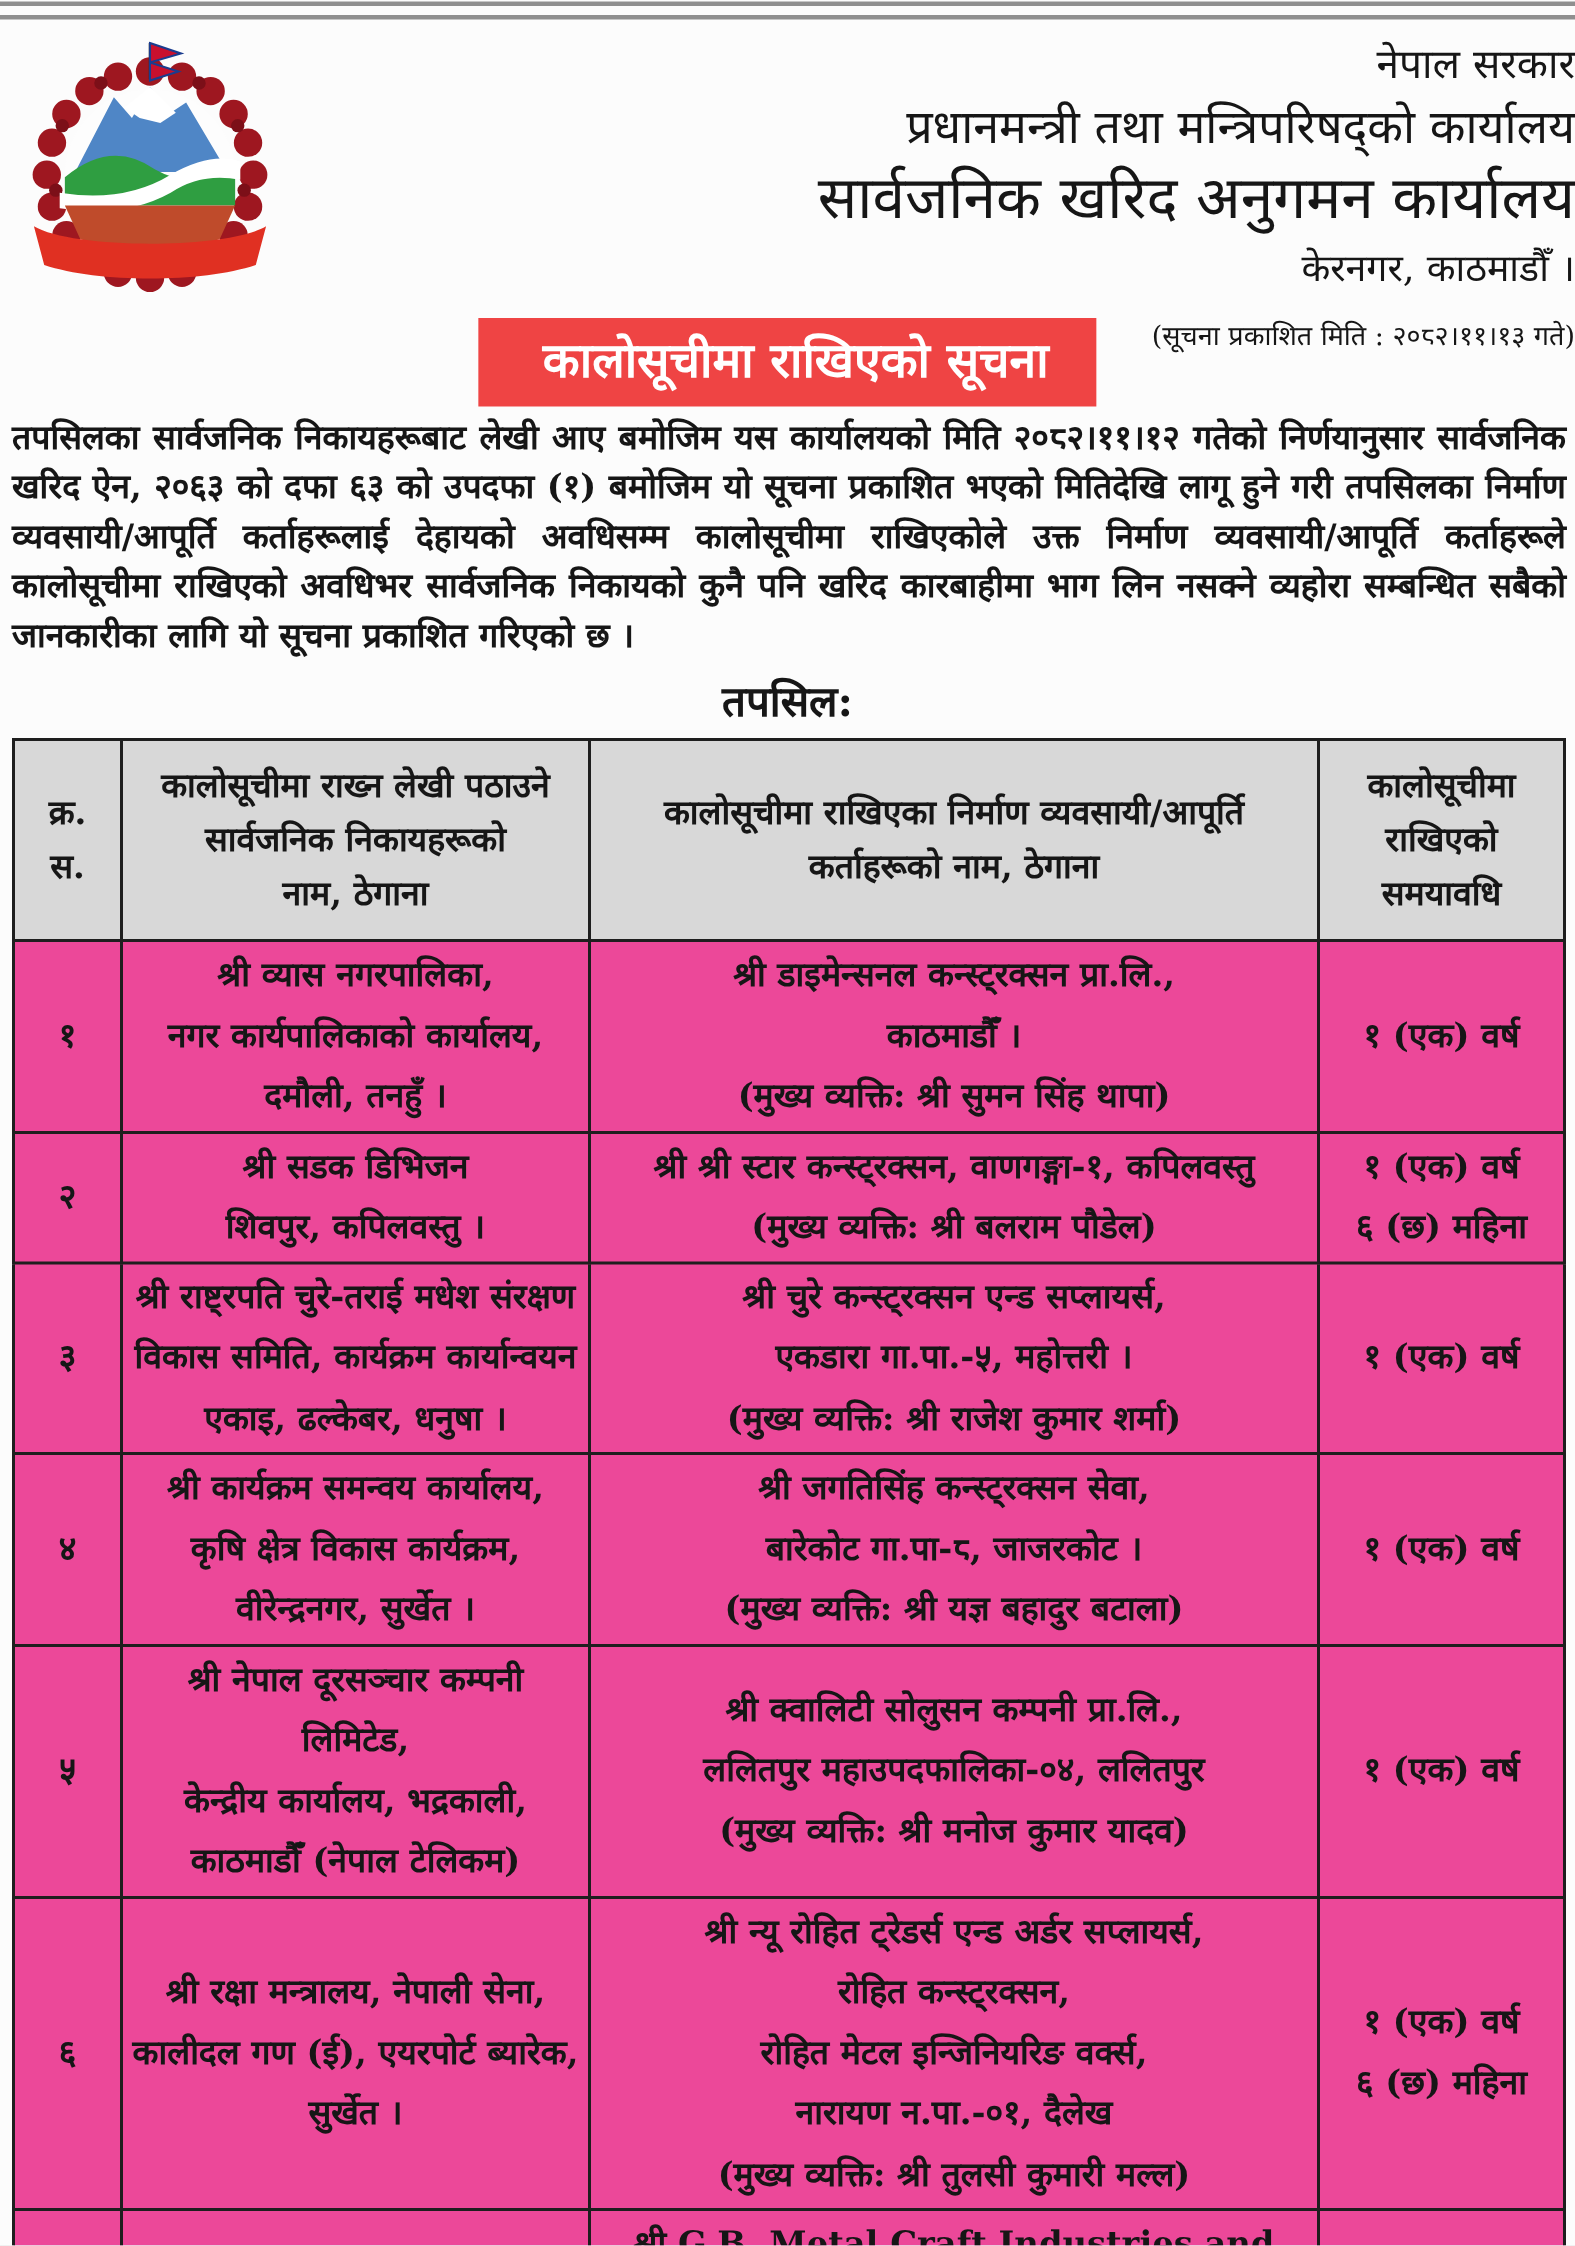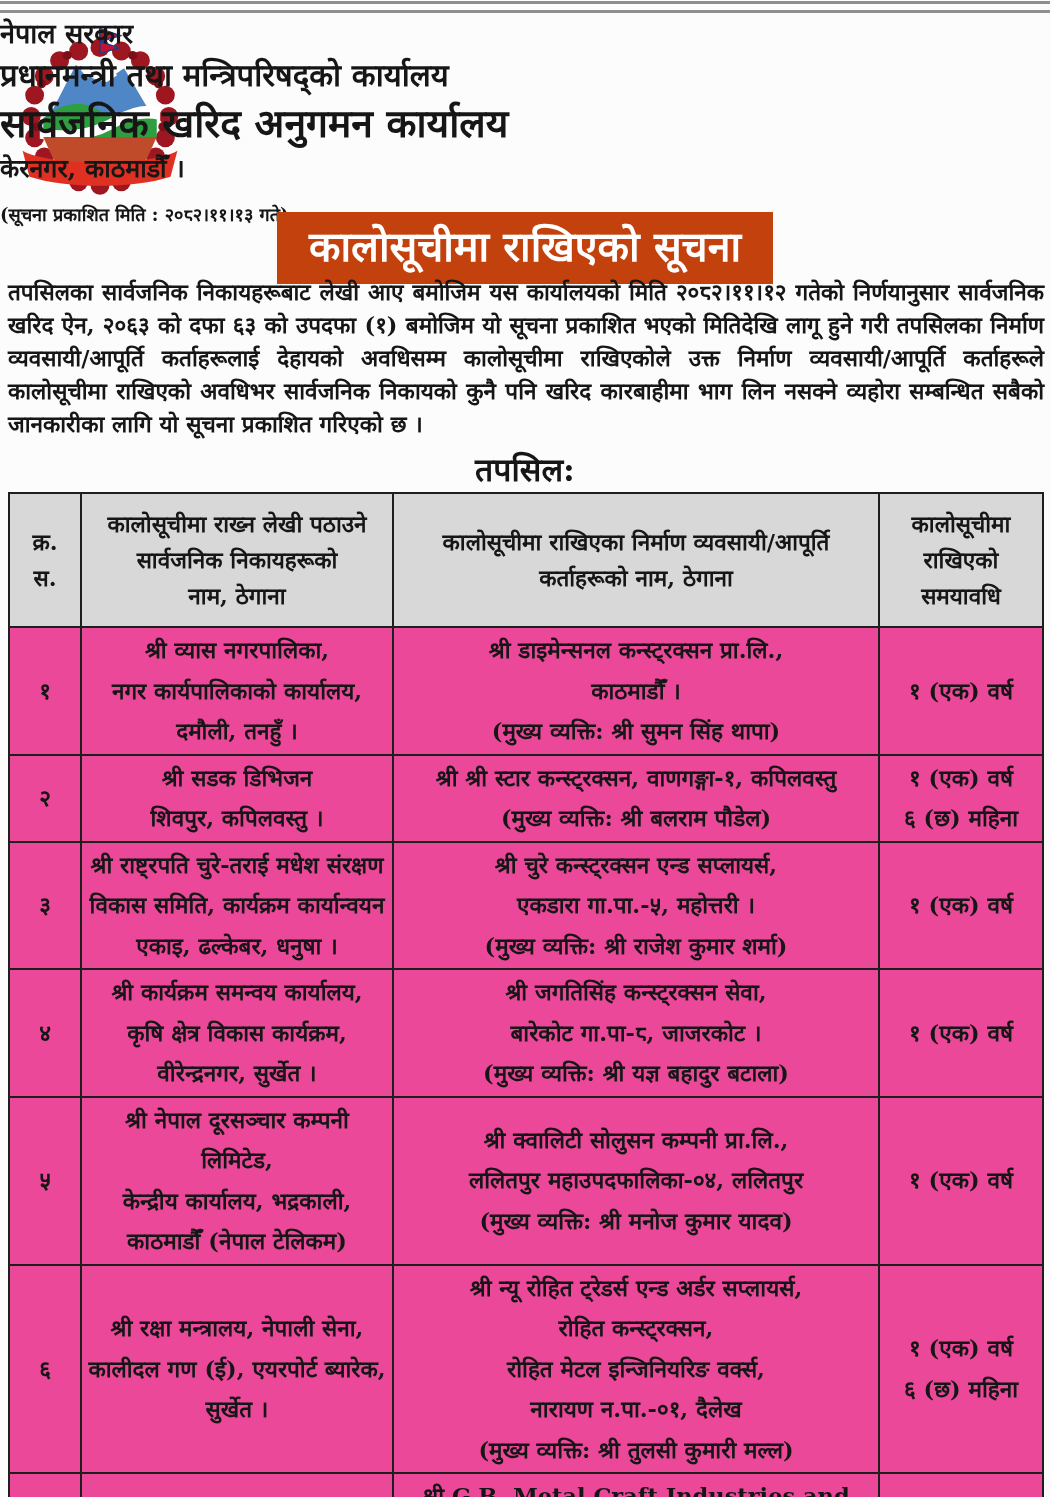--- a/index.html
+++ b/index.html
@@ -11,43 +11,43 @@
     font-family:"DejaVu Serif","Liberation Serif",serif;
     color:#161616;
     overflow:hidden;
   }
   .top-rule{position:absolute;left:0;right:0;height:3px;background:#8f8f8f;}
   .top-rule.r1{top:1px;}
   .top-rule.r2{top:10px;}
 
   .emblem{position:absolute;left:14px;top:24px;width:172px;height:178px;}
 
-  .header-block{position:absolute;top:18px;left:0;width:100%;text-align:left;font-weight:bold;line-height:1.15;}
+  .header-block{position:absolute;top:28px;left:0;width:100%;text-align:right;font-weight:normal;line-height:1.15;}
   .h-line1{font-size:27px;}
   .h-line2{font-size:31px;margin-top:9px;}
   .h-line3{font-size:39px;margin-top:7px;}
   .h-line4{font-size:25px;margin-top:9px;}
   .h-line5{font-size:18px;margin-top:22px;}
 
   .banner{
     position:absolute;top:212px;left:50%;transform:translateX(-50%);
-    background:#c2410c;color:#ffffff;
-    font-size:41px;font-weight:bold;
-    padding:5px 32px 11px 32px;
+    background:#ef4444;color:#ffffff;
+    font-size:32px;font-weight:bold;
+    padding:5px 32px 11px 43px;
     white-space:nowrap;
   }
 
   .paragraph{
     position:absolute;top:276px;left:8px;right:6px;
     font-size:22.5px;font-weight:bold;line-height:1.47;
     text-align:justify;
   }
   .tapasil{
     position:absolute;top:447px;left:0;width:100%;
-    text-align:center;font-size:32px;font-weight:bold;
+    text-align:center;font-size:28px;font-weight:bold;
   }
 
   table.notice-table{
     position:absolute;top:492px;left:8px;
     width:1034px;
     border-collapse:collapse;
     table-layout:fixed;
   }
   .notice-table th,.notice-table td{
     border:2.5px solid #1e1e1e;

